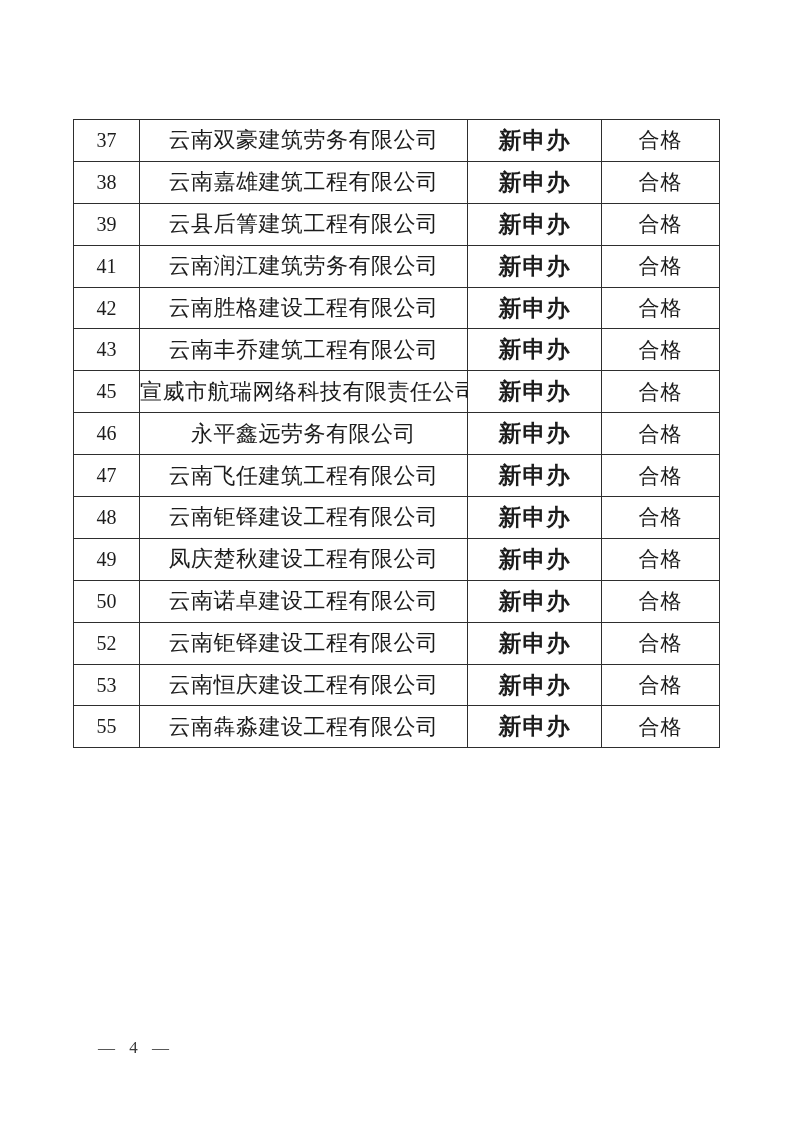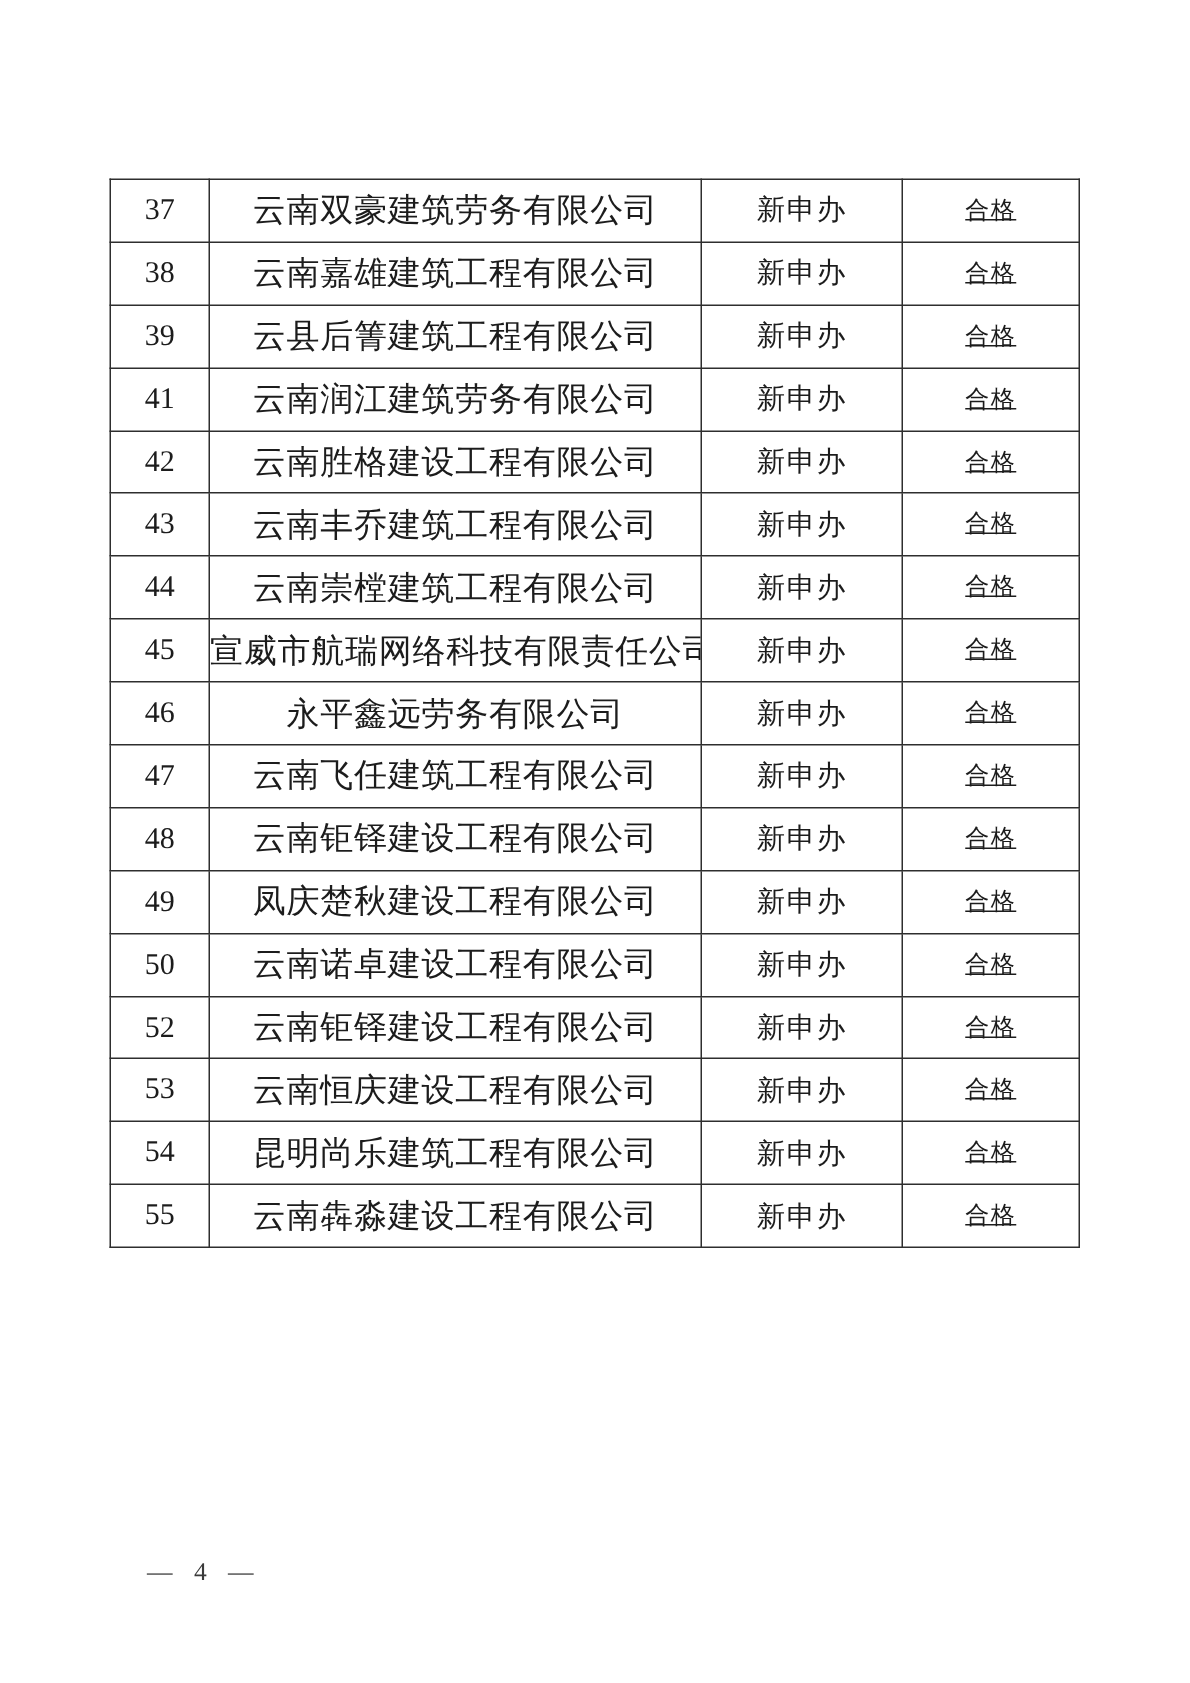--- a/index.html
+++ b/index.html
@@ -38,28 +38,28 @@
     font-size: 20px;
     font-family: "Liberation Serif", "DejaVu Serif", serif;
   }
   td.col-company {
     width: 327px;
     font-size: 22px;
     letter-spacing: 0.5px;
   }
   td.col-status {
     width: 133px;
-    font-size: 19px;
+    font-size: 23px;
     letter-spacing: 1px;
+    font-weight: bold;
   }
   td.col-result {
     width: 117px;
-    font-size: 16px;
+    font-size: 21px;
     letter-spacing: 1px;
-    text-decoration: underline;
   }
   .page-footer {
     position: absolute;
     left: 98px;
     top: 1038px;
     font-size: 17px;
     color: #3a3a3a;
     word-spacing: 10px;
     font-family: "Liberation Serif", "DejaVu Serif", serif;
   }
@@ -107,26 +107,20 @@
     <td class="col-result">合格</td>
   </tr>
 
   <tr>
     <td class="col-no">43</td>
     <td class="col-company">云南丰乔建筑工程有限公司</td>
     <td class="col-status">新申办</td>
     <td class="col-result">合格</td>
   </tr>
 
-  <tr>
-    <td class="col-no">44</td>
-    <td class="col-company">云南崇樘建筑工程有限公司</td>
-    <td class="col-status">新申办</td>
-    <td class="col-result">合格</td>
-  </tr>
 
   <tr>
     <td class="col-no">45</td>
     <td class="col-company">宣威市航瑞网络科技有限责任公司</td>
     <td class="col-status">新申办</td>
     <td class="col-result">合格</td>
   </tr>
 
   <tr>
     <td class="col-no">46</td>
@@ -171,26 +165,20 @@
     <td class="col-result">合格</td>
   </tr>
 
   <tr>
     <td class="col-no">53</td>
     <td class="col-company">云南恒庆建设工程有限公司</td>
     <td class="col-status">新申办</td>
     <td class="col-result">合格</td>
   </tr>
 
-  <tr>
-    <td class="col-no">54</td>
-    <td class="col-company">昆明尚乐建筑工程有限公司</td>
-    <td class="col-status">新申办</td>
-    <td class="col-result">合格</td>
-  </tr>
 
   <tr>
     <td class="col-no">55</td>
     <td class="col-company">云南犇淼建设工程有限公司</td>
     <td class="col-status">新申办</td>
     <td class="col-result">合格</td>
   </tr>
 </tbody>
   </table>
 

